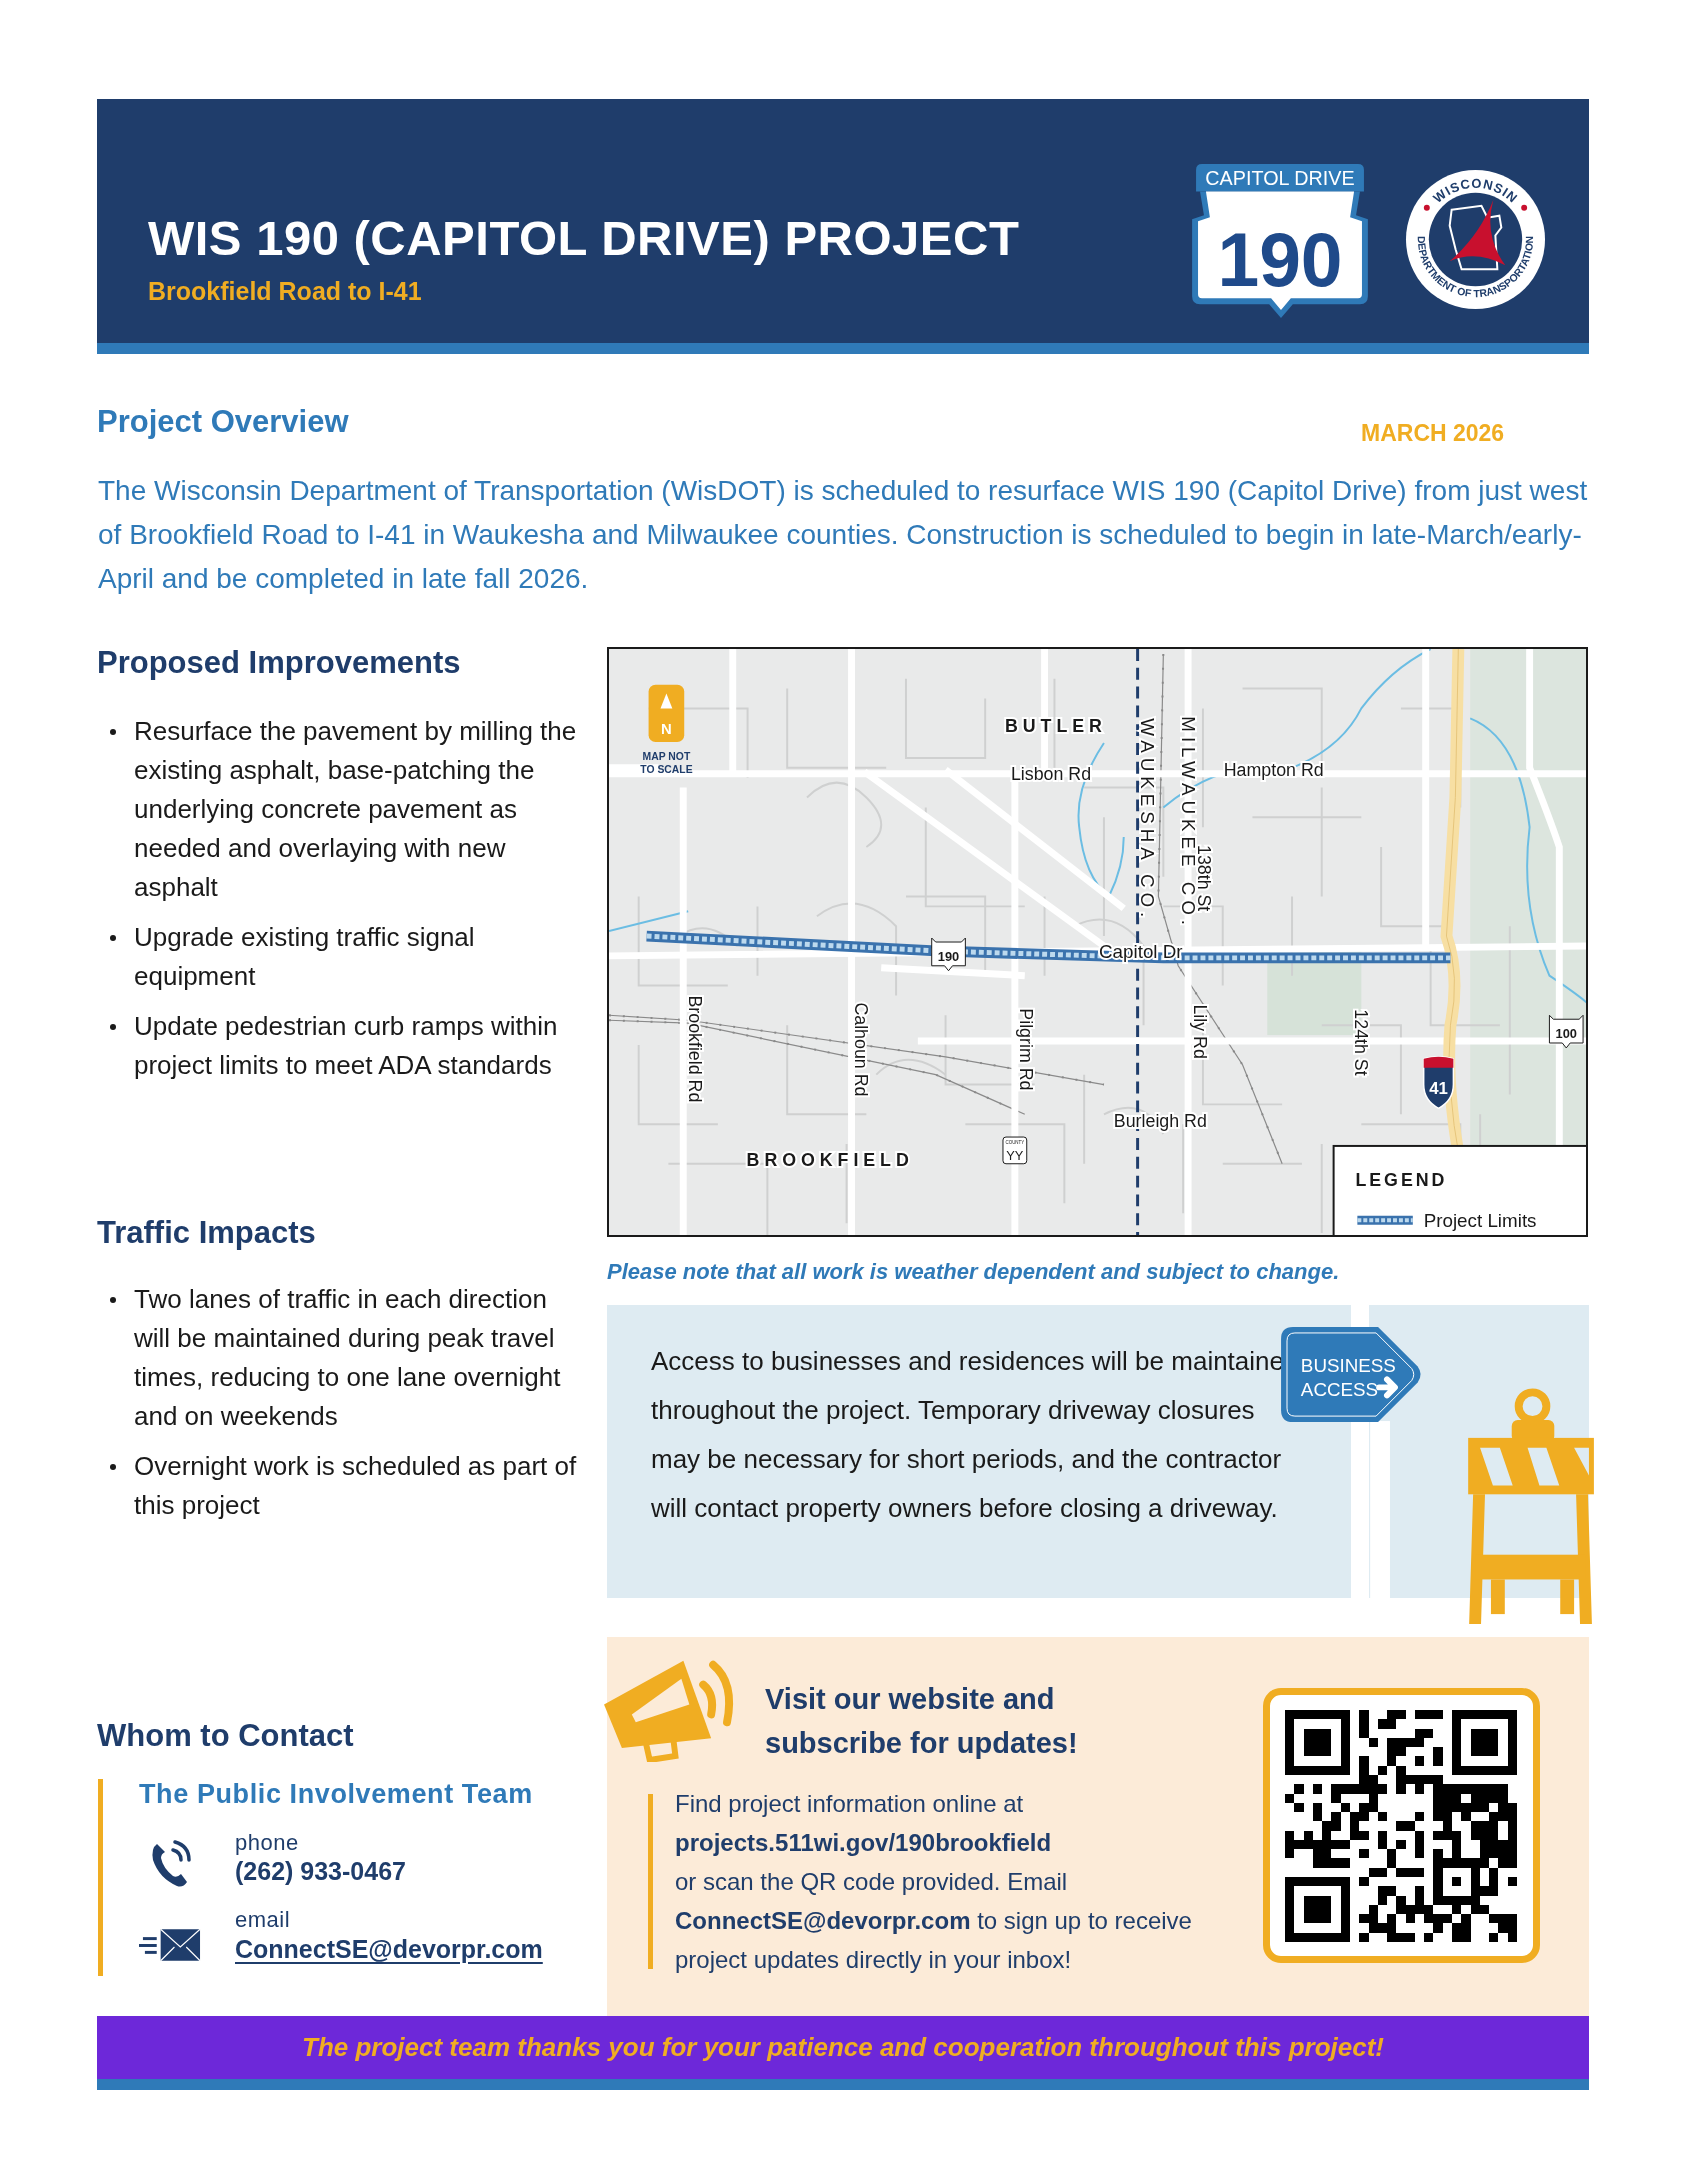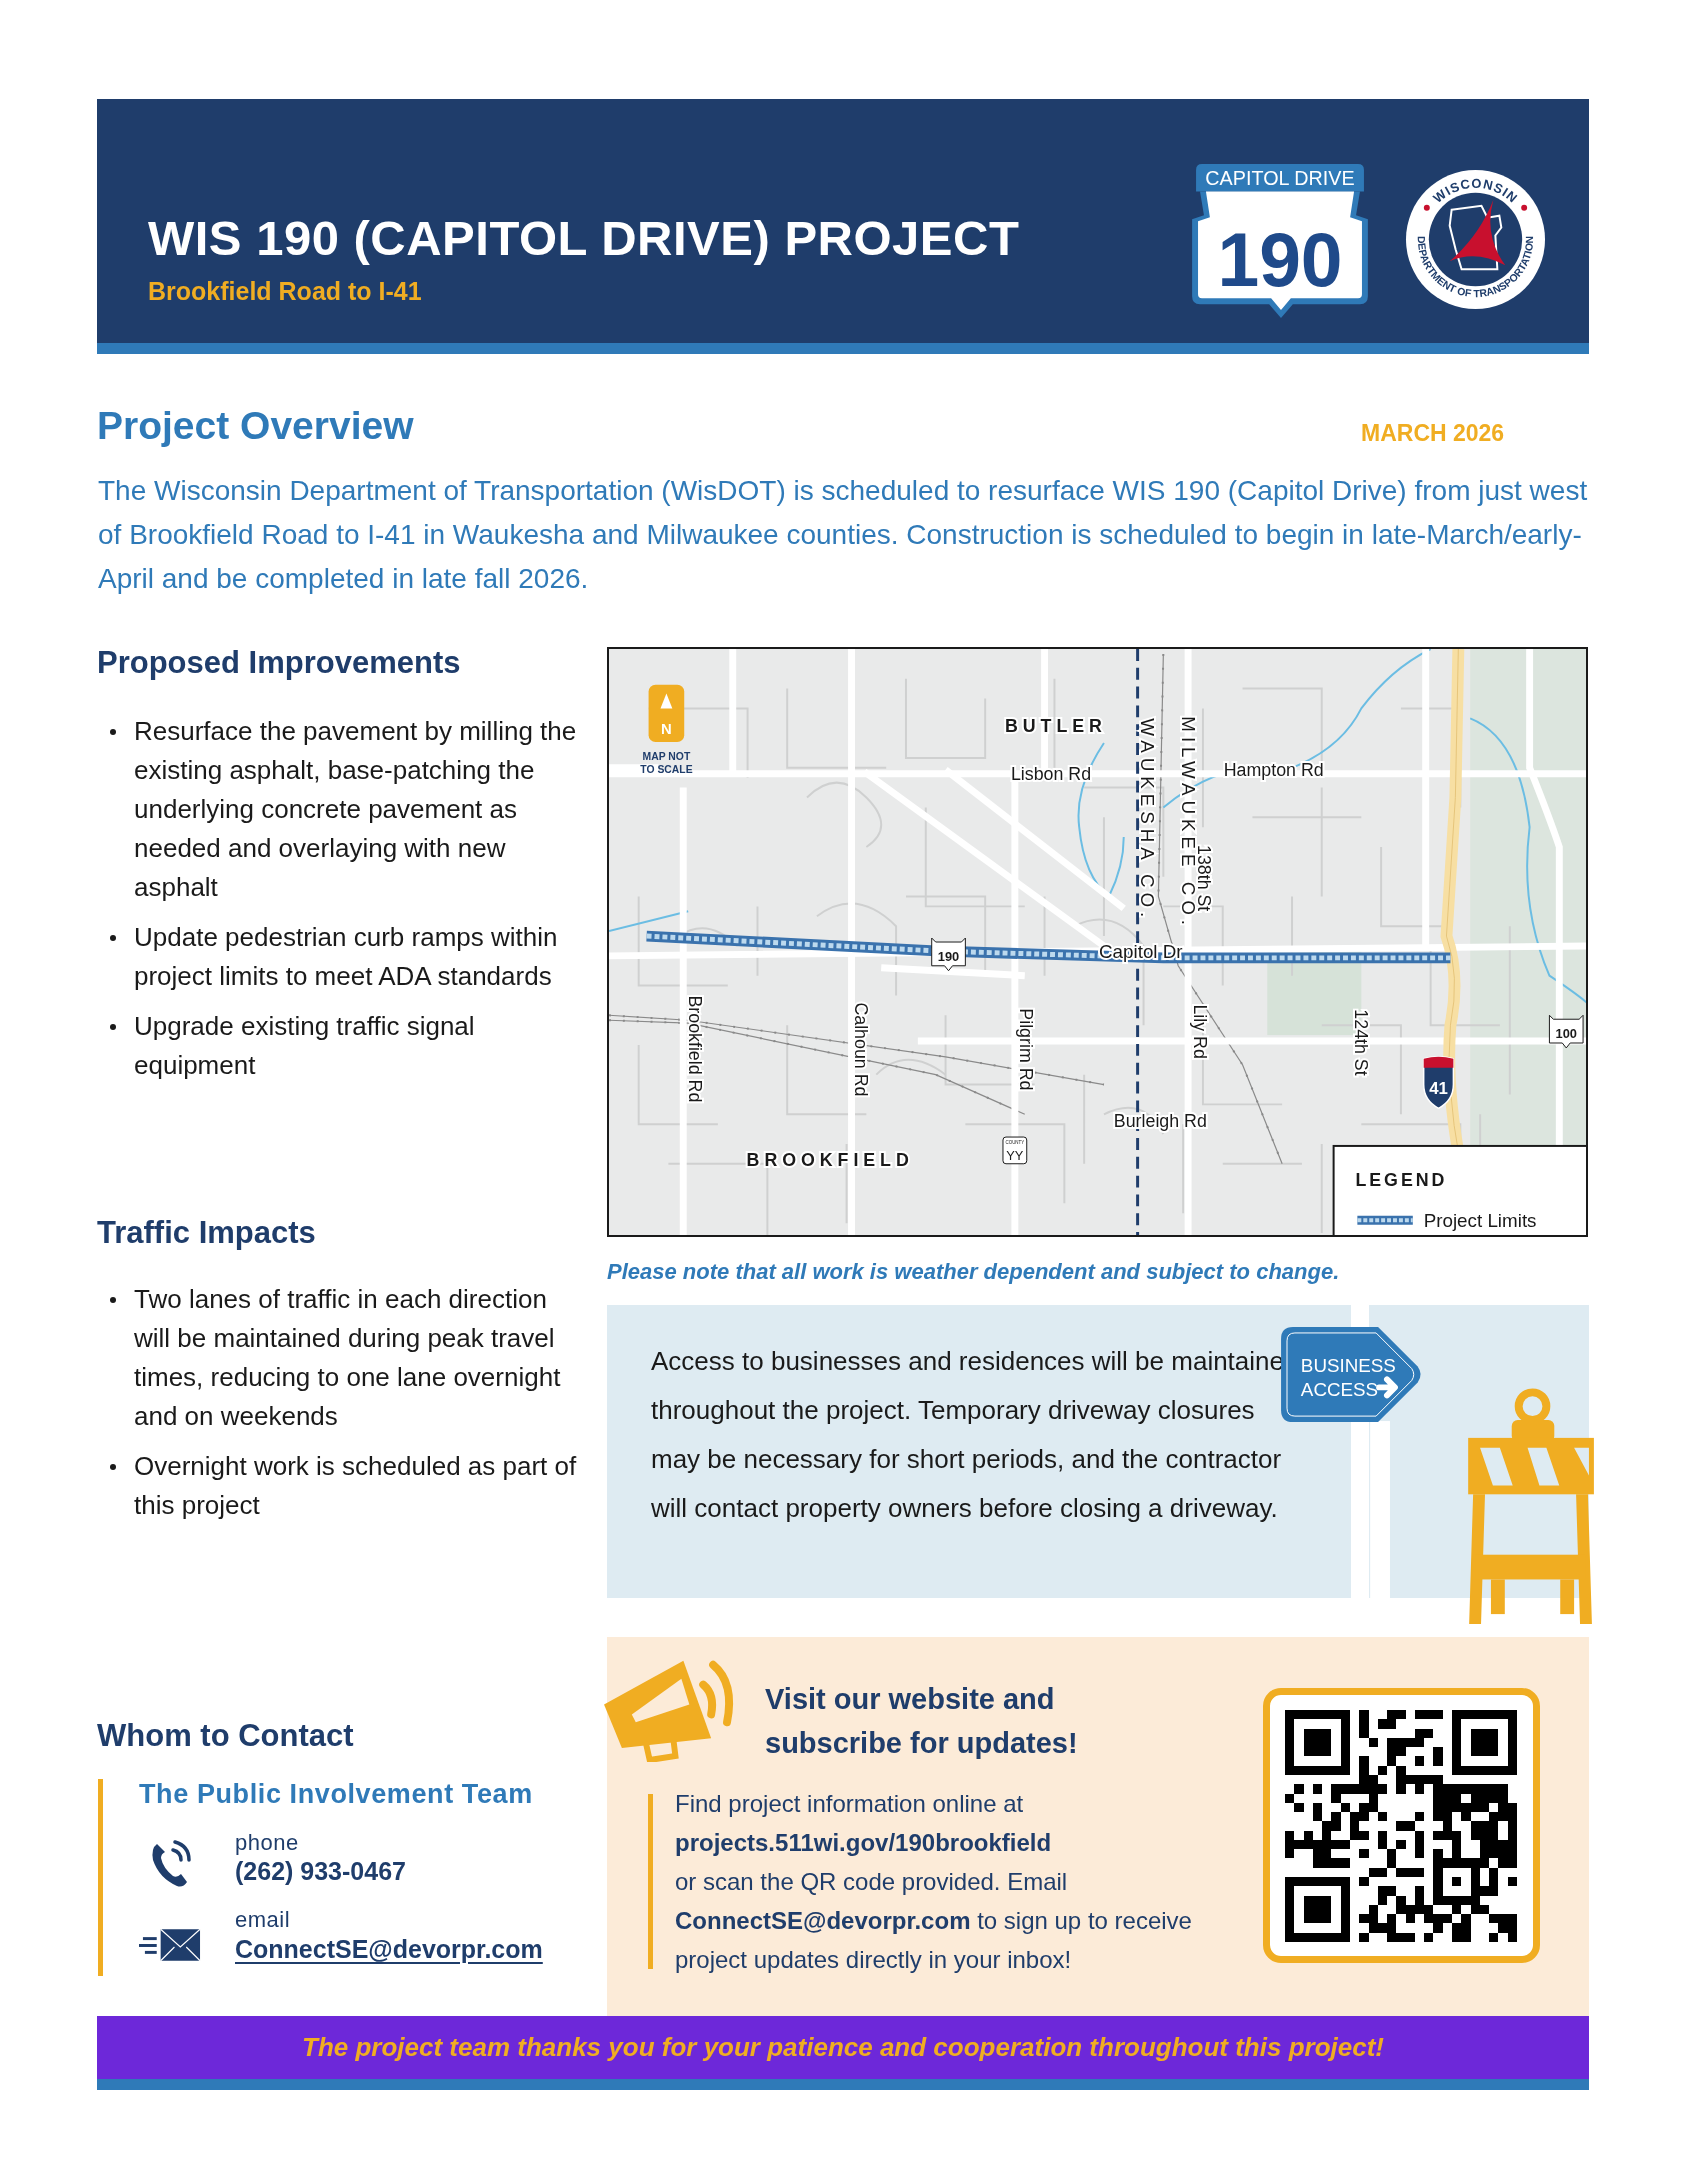--- a/index.html
+++ b/index.html
@@ -8,21 +8,21 @@
 
   
   .header { position: absolute; left: 97px; top: 99px; width: 1492px; height: 244px; background: #1f3d6b; }
   .header-stripe { position: absolute; left: 97px; top: 343px; width: 1492px; height: 11px; background: #2f7ab8; }
   .header-title { position: absolute; left: 51px; top: 111px; font-size: 49px; font-weight: 700; color: #ffffff; letter-spacing: 0.5px; }
   .header-subtitle { position: absolute; left: 51px; top: 178px; font-size: 25px; font-weight: 700; color: #f0ad22; }
   .shield { position: absolute; left: 1089px; top: 61px; width: 188px; height: 158px; }
   .dot-logo { position: absolute; left: 1305px; top: 67px; width: 147px; height: 147px; }
 
   
-  .overview-title { position: absolute; left: 97px; top: 404px; font-size: 39px; font-weight: 700; color: #2f7ab8; text-align: right; }
+  .overview-title { position: absolute; left: 97px; top: 404px; font-size: 31px; font-weight: 700; color: #2f7ab8; text-align: right; }
   .overview-date { position: absolute; left: 1361px; top: 420px; font-size: 23px; font-weight: 700; color: #f0ad22; }
   .overview-body { position: absolute; left: 98px; top: 469px; width: 1495px; font-size: 28px; line-height: 44px; color: #2f7ab8; }
 
   
   .sec-h { position: absolute; left: 97px; font-size: 31px; font-weight: 700; color: #1f3d6b; }
   .bullets { position: absolute; left: 105px; width: 475px; list-style: none; }
   .bullets li { position: relative; padding-left: 29px; font-size: 26px; line-height: 39px; color: #1a1a1a; margin-bottom: 11px; margin-top: 10px; }
   .bullets li .dot { position: absolute; left: 5px; top: 17px; width: 6px; height: 6px; border-radius: 50%; background: #1a1a1a; }
 
   .contact-bar { position: absolute; left: 98px; top: 1779px; width: 5px; height: 197px; background: #f0ad22; }
@@ -95,22 +95,22 @@
 </div>
 <div class="header-stripe"></div>
 
 <h1 class="overview-title">Project Overview</h1>
 <div class="overview-date">MARCH 2026</div>
 <p class="overview-body">The Wisconsin Department of Transportation (WisDOT) is scheduled to resurface WIS 190 (Capitol Drive) from just west of Brookfield Road to I-41 in Waukesha and Milwaukee counties. Construction is scheduled to begin in late-March/early-April and be completed in late fall 2026.</p>
 
 <h2 class="sec-h" style="top:645px;">Proposed Improvements</h2>
 <ul class="bullets" style="top:702px;">
   <li><span class="dot"></span><span>Resurface the pavement by milling the existing asphalt, base-patching the underlying concrete pavement as needed and overlaying with new asphalt</span></li>
+  <li><span class="dot"></span><span>Upgrade existing traffic signal equipment</span></li>
   <li><span class="dot"></span><span>Update pedestrian curb ramps within project limits to meet ADA standards</span></li>
-  <li><span class="dot"></span><span>Upgrade existing traffic signal equipment</span></li>
 </ul>
 
 <h2 class="sec-h" style="top:1215px;">Traffic Impacts</h2>
 <ul class="bullets" style="top:1270px;">
   <li><span class="dot"></span><span>Two lanes of traffic in each direction will be maintained during peak travel times, reducing to one lane overnight and on weekends</span></li>
   <li><span class="dot"></span><span>Overnight work is scheduled as part of this project</span></li>
 </ul>
 
 <h2 class="sec-h" style="top:1718px;">Whom to Contact</h2>
 <div class="contact-bar"></div>

